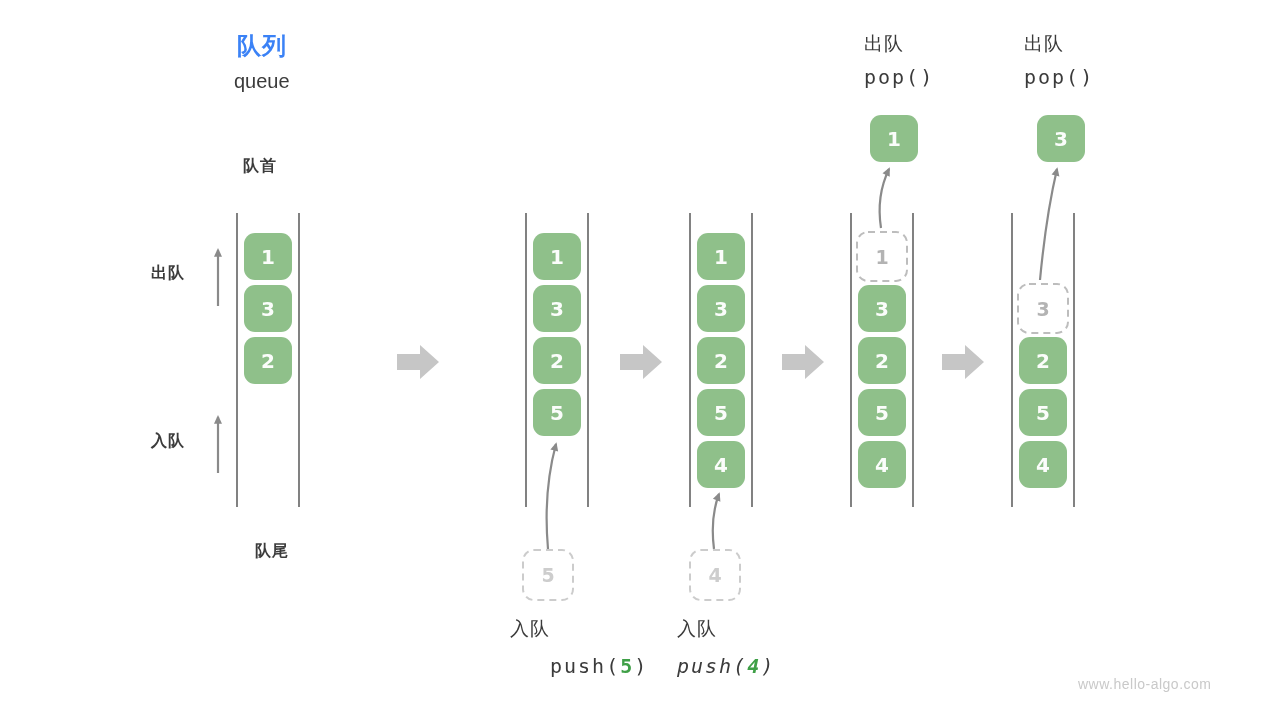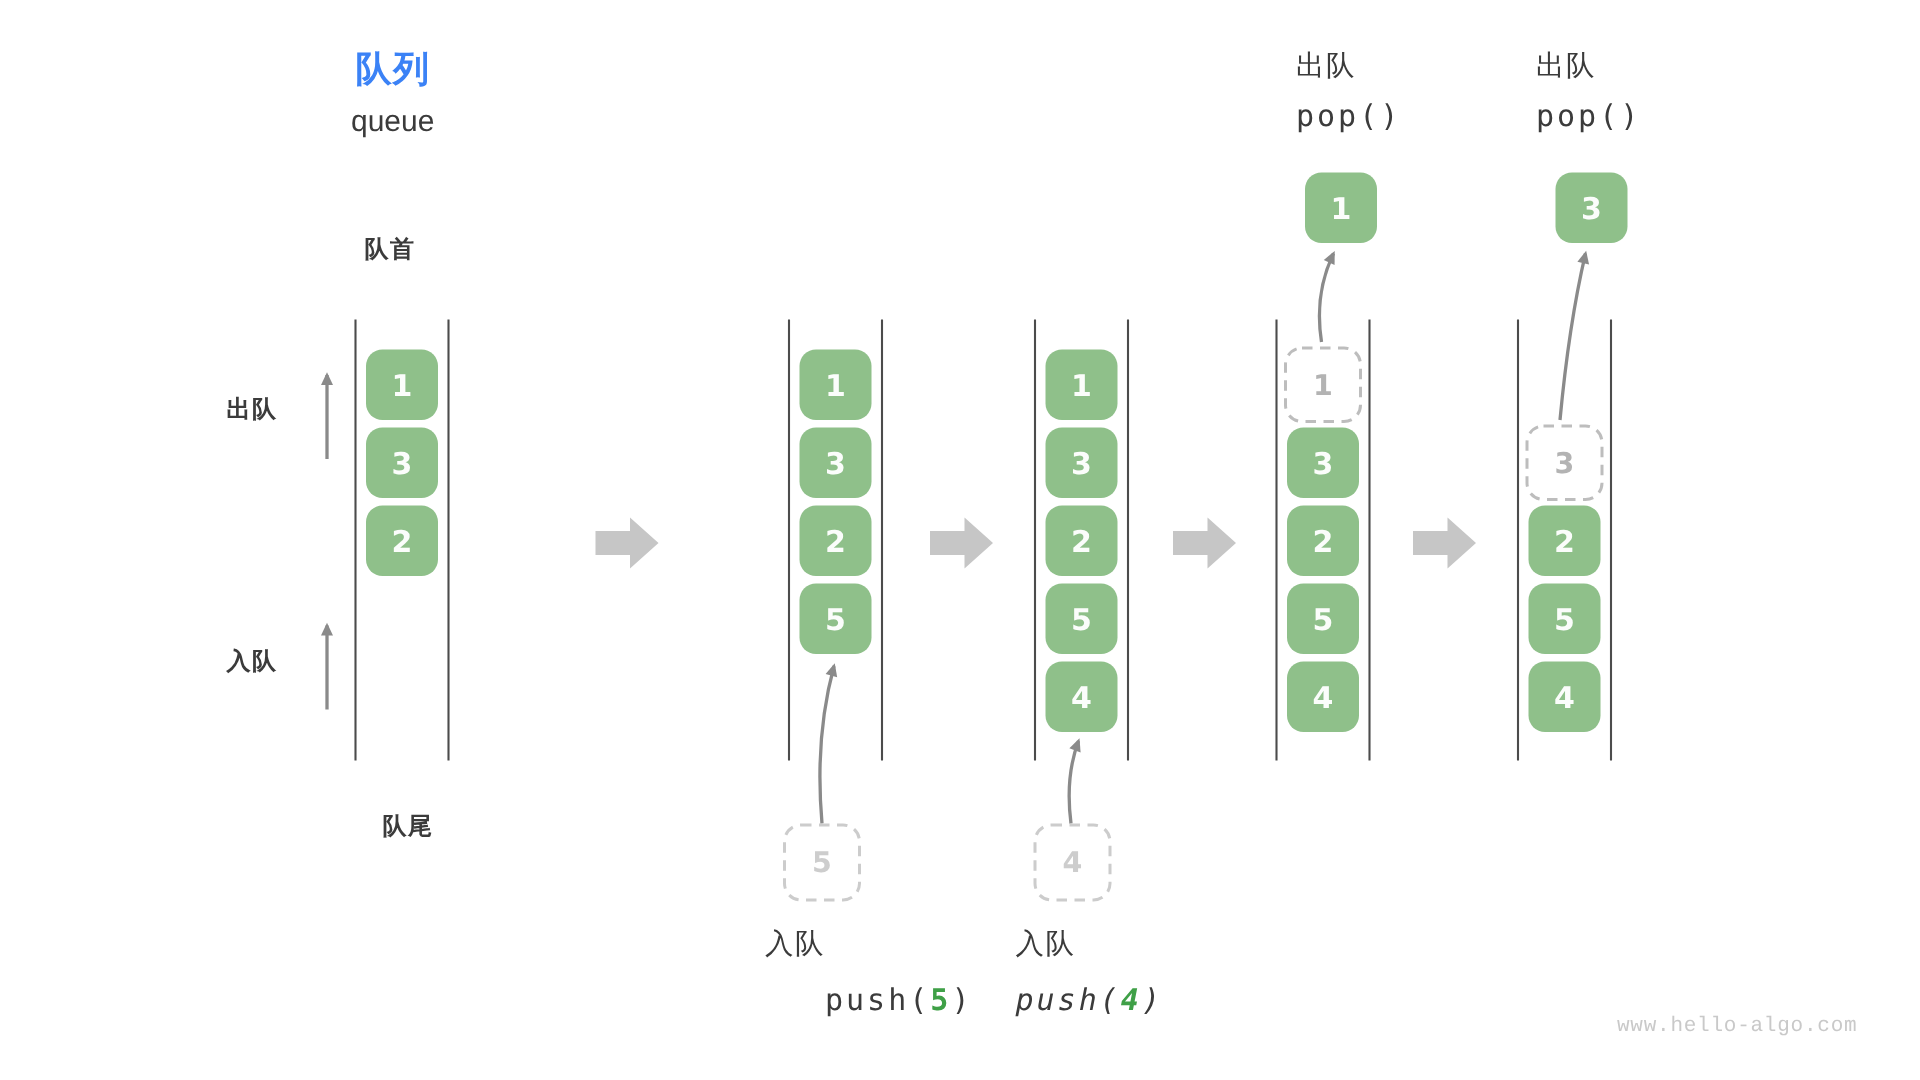--- a/index.html
+++ b/index.html
@@ -34,21 +34,21 @@
   .side-label {
     position:absolute; font-size:16px; font-weight:700; color:#3b3b3b;
     letter-spacing:1px; white-space:nowrap;
   }
   #lbl-front   { left:243px; top:156px; }
   #lbl-rear    { left:255px; top:541px; }
   #lbl-dequeue { left:151px; top:263px; }
   #lbl-enqueue { left:151px; top:431px; }
   #watermark {
     position:absolute; left:1078px; top:676px;
-    font-family:Liberation Mono, monospace;
+    font-family:Liberation Sans, sans-serif;
     font-size:14px; color:#c9c9c9; letter-spacing:0.5px;
   }
 </style>
 </head>
 <body>
 
 <div id="canvas">
   <svg id="layer" viewBox="0 0 1280 720" xmlns="http://www.w3.org/2000/svg">
       <defs>
         <marker id="ah" viewBox="0 0 10 10" refX="7.5" refY="5" markerWidth="9.5" markerHeight="9.5" orient="auto-start-reverse" markerUnits="userSpaceOnUse">

